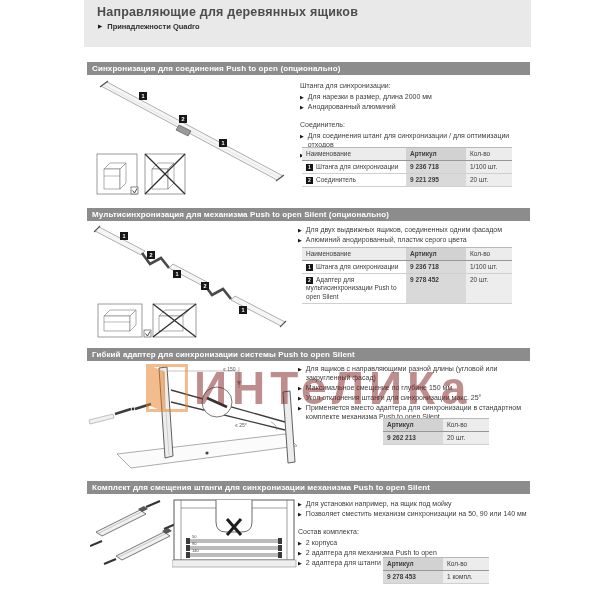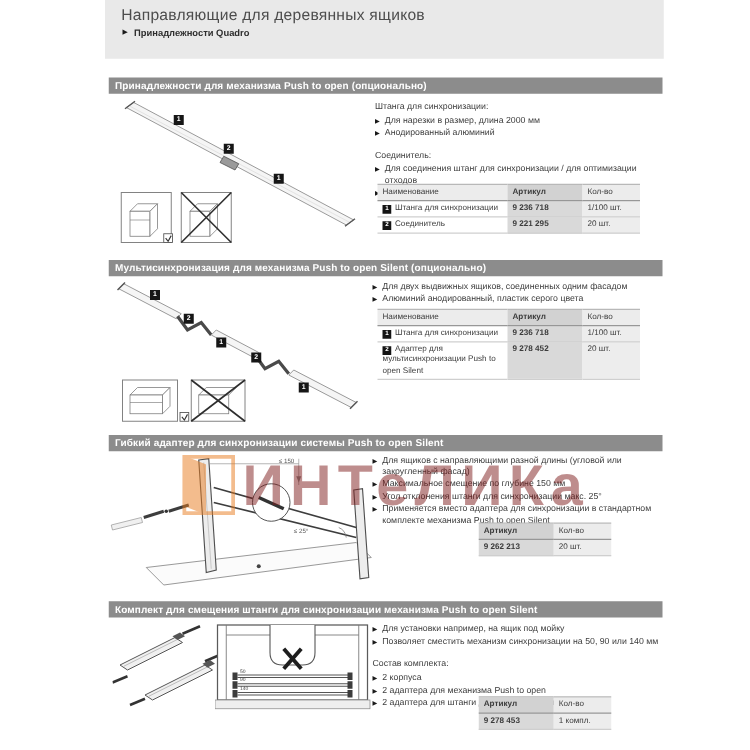--- a/index.html
+++ b/index.html
@@ -2,21 +2,21 @@
 <html><head>
 <meta charset="utf-8">
 <style>
   * { box-sizing: border-box; margin: 0; padding: 0; }
   html,body { width:600px; height:600px; background:#fff; }
   body { font-family:"Liberation Sans", sans-serif; color:#3c3c3c; position:relative; overflow:hidden; }
   .page { position:absolute; inset:0; background:#fff; }
 
   
   .top-band { position:absolute; left:84px; top:0; width:447px; height:47px; background:#e9e9e9; padding:5px 10px 0 13px; }
-  .top-band h1 { font-size:12.5px; font-weight:normal; color:#4d4d4d; letter-spacing:.2px; }
+  .top-band h1 { font-size:12.5px; font-weight:bold; color:#4d4d4d; letter-spacing:.2px; }
   .tb-row { display:flex; gap:5px; margin-top:3px; margin-left:1px; align-items:flex-end; }
   .tb-row .bm { font-size:5.5px; line-height:9px; color:#1a1a1a; }
   .tb-row .bt { font-size:7.5px; font-weight:bold; color:#2e2e2e; line-height:9px; }
 
   
   .section-bar { position:absolute; left:87px; width:443px; height:13px; background:#8c8c8c; color:#fff;
                  font-size:8px; font-weight:bold; line-height:13px; padding-left:5px; letter-spacing:.1px; }
 
   
   .info { position:absolute; }
@@ -62,21 +62,21 @@
 <div class="page">
 
   <header class="top-band">
     <h1>Направляющие для деревянных ящиков</h1>
     <div class="tb-row">
       <span class="bm">▶</span>
       <span class="bt">Принадлежности Quadro</span>
     </div>
   </header>
 
-  <div class="section-bar" style="top:62px">Принадлежности для механизма Push to open (опционально)</div>
+  <div class="section-bar" style="top:62px">Синхронизация для соединения Push to open (опционально)</div>
 
   <div class="fig" style="left:87px;top:78px;width:208px;height:126px">
     <svg viewBox="0 0 208 126" width="208" height="126">
       <polygon points="14,8 20,4 196,98 190,102" fill="#f5f5f5" stroke="#9a9a9a" stroke-width="0.8"></polygon>
       <line x1="17" y1="7" x2="193" y2="100" stroke="#dcdcdc" stroke-width="0.6"></line>
       <line x1="13" y1="9" x2="21" y2="3" stroke="#555" stroke-width="1.1"></line>
       <line x1="189" y1="103" x2="197" y2="97" stroke="#555" stroke-width="1.1"></line>
       <polygon points="92,47 104,53 101,58 89,52" fill="#9a9a9a" stroke="#4a4a4a" stroke-width="0.6"></polygon>
       <rect x="10" y="76" width="40" height="40" fill="#fff" stroke="#828282" stroke-width="0.8"></rect>
       <polygon points="17,91 23,85 39,85 33,91" fill="#fff" stroke="#777" stroke-width="0.6"></polygon>

